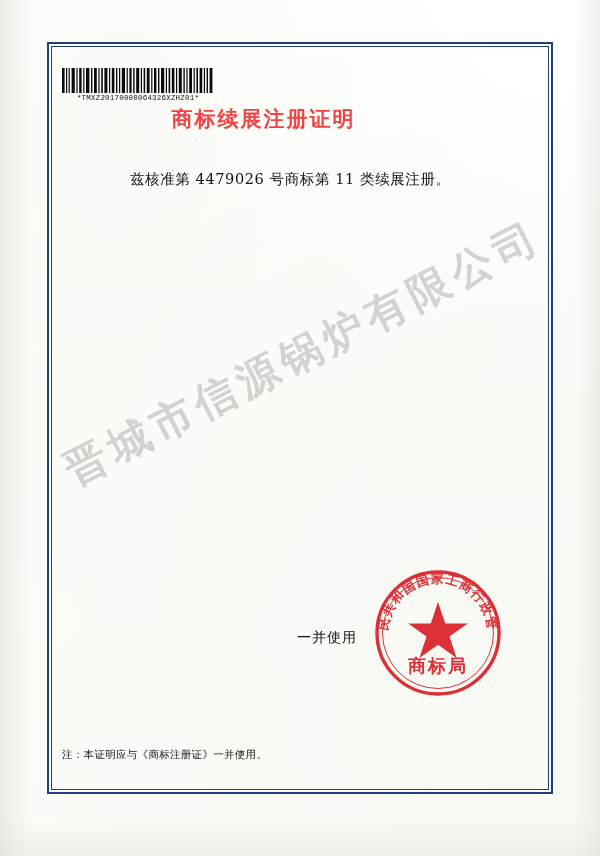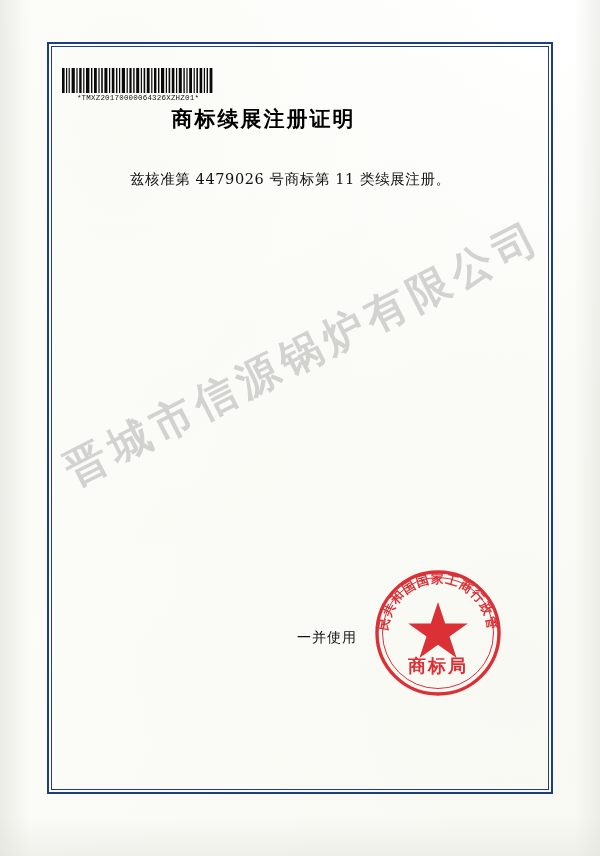--- a/index.html
+++ b/index.html
@@ -75,21 +75,21 @@
 
   .doc-title {
     position: absolute;
     top: 105px;
     left: 0;
     width: 527px;
     text-align: center;
     font-size: 21px;
     font-weight: 700;
     letter-spacing: 2px;
-    color: #000000;
+    color: #ef4444;
     font-family: "DejaVu Serif", "Liberation Serif", serif;
   }
 
   .body-line {
     position: absolute;
     font-size: 14.5px;
     color: #111111;
     letter-spacing: 0.6px;
     font-family: "DejaVu Serif", "Liberation Serif", serif;
     white-space: nowrap;
@@ -255,13 +255,14 @@
         <circle cx="67" cy="67" r="55.5" fill="none" stroke="#d81f26" stroke-width="1"></circle>
         <text font-family="'DejaVu Serif','Liberation Serif',serif" font-size="12.5" font-weight="700" fill="#d81f26" letter-spacing="1.4">
           <textPath href="#arcOuter" startOffset="50%" text-anchor="middle">中华人民共和国国家工商行政管理总局</textPath>
         </text>
         <polygon fill="#d81f26" points="67,36 74.2,57.4 96.8,57.4 78.5,70.6 85.6,92 67,78.8 48.4,92 55.5,70.6 37.2,57.4 59.8,57.4"></polygon>
         <text x="67" y="106" text-anchor="middle" font-family="'DejaVu Serif','Liberation Serif',serif" font-size="18" font-weight="700" fill="#d81f26" letter-spacing="2">商标局</text>
       </g>
     </svg>
   </div>
 
+  <div class="footnote">注：本证明应与《商标注册证》一并使用。</div>
 </div>
 
 </body></html>

